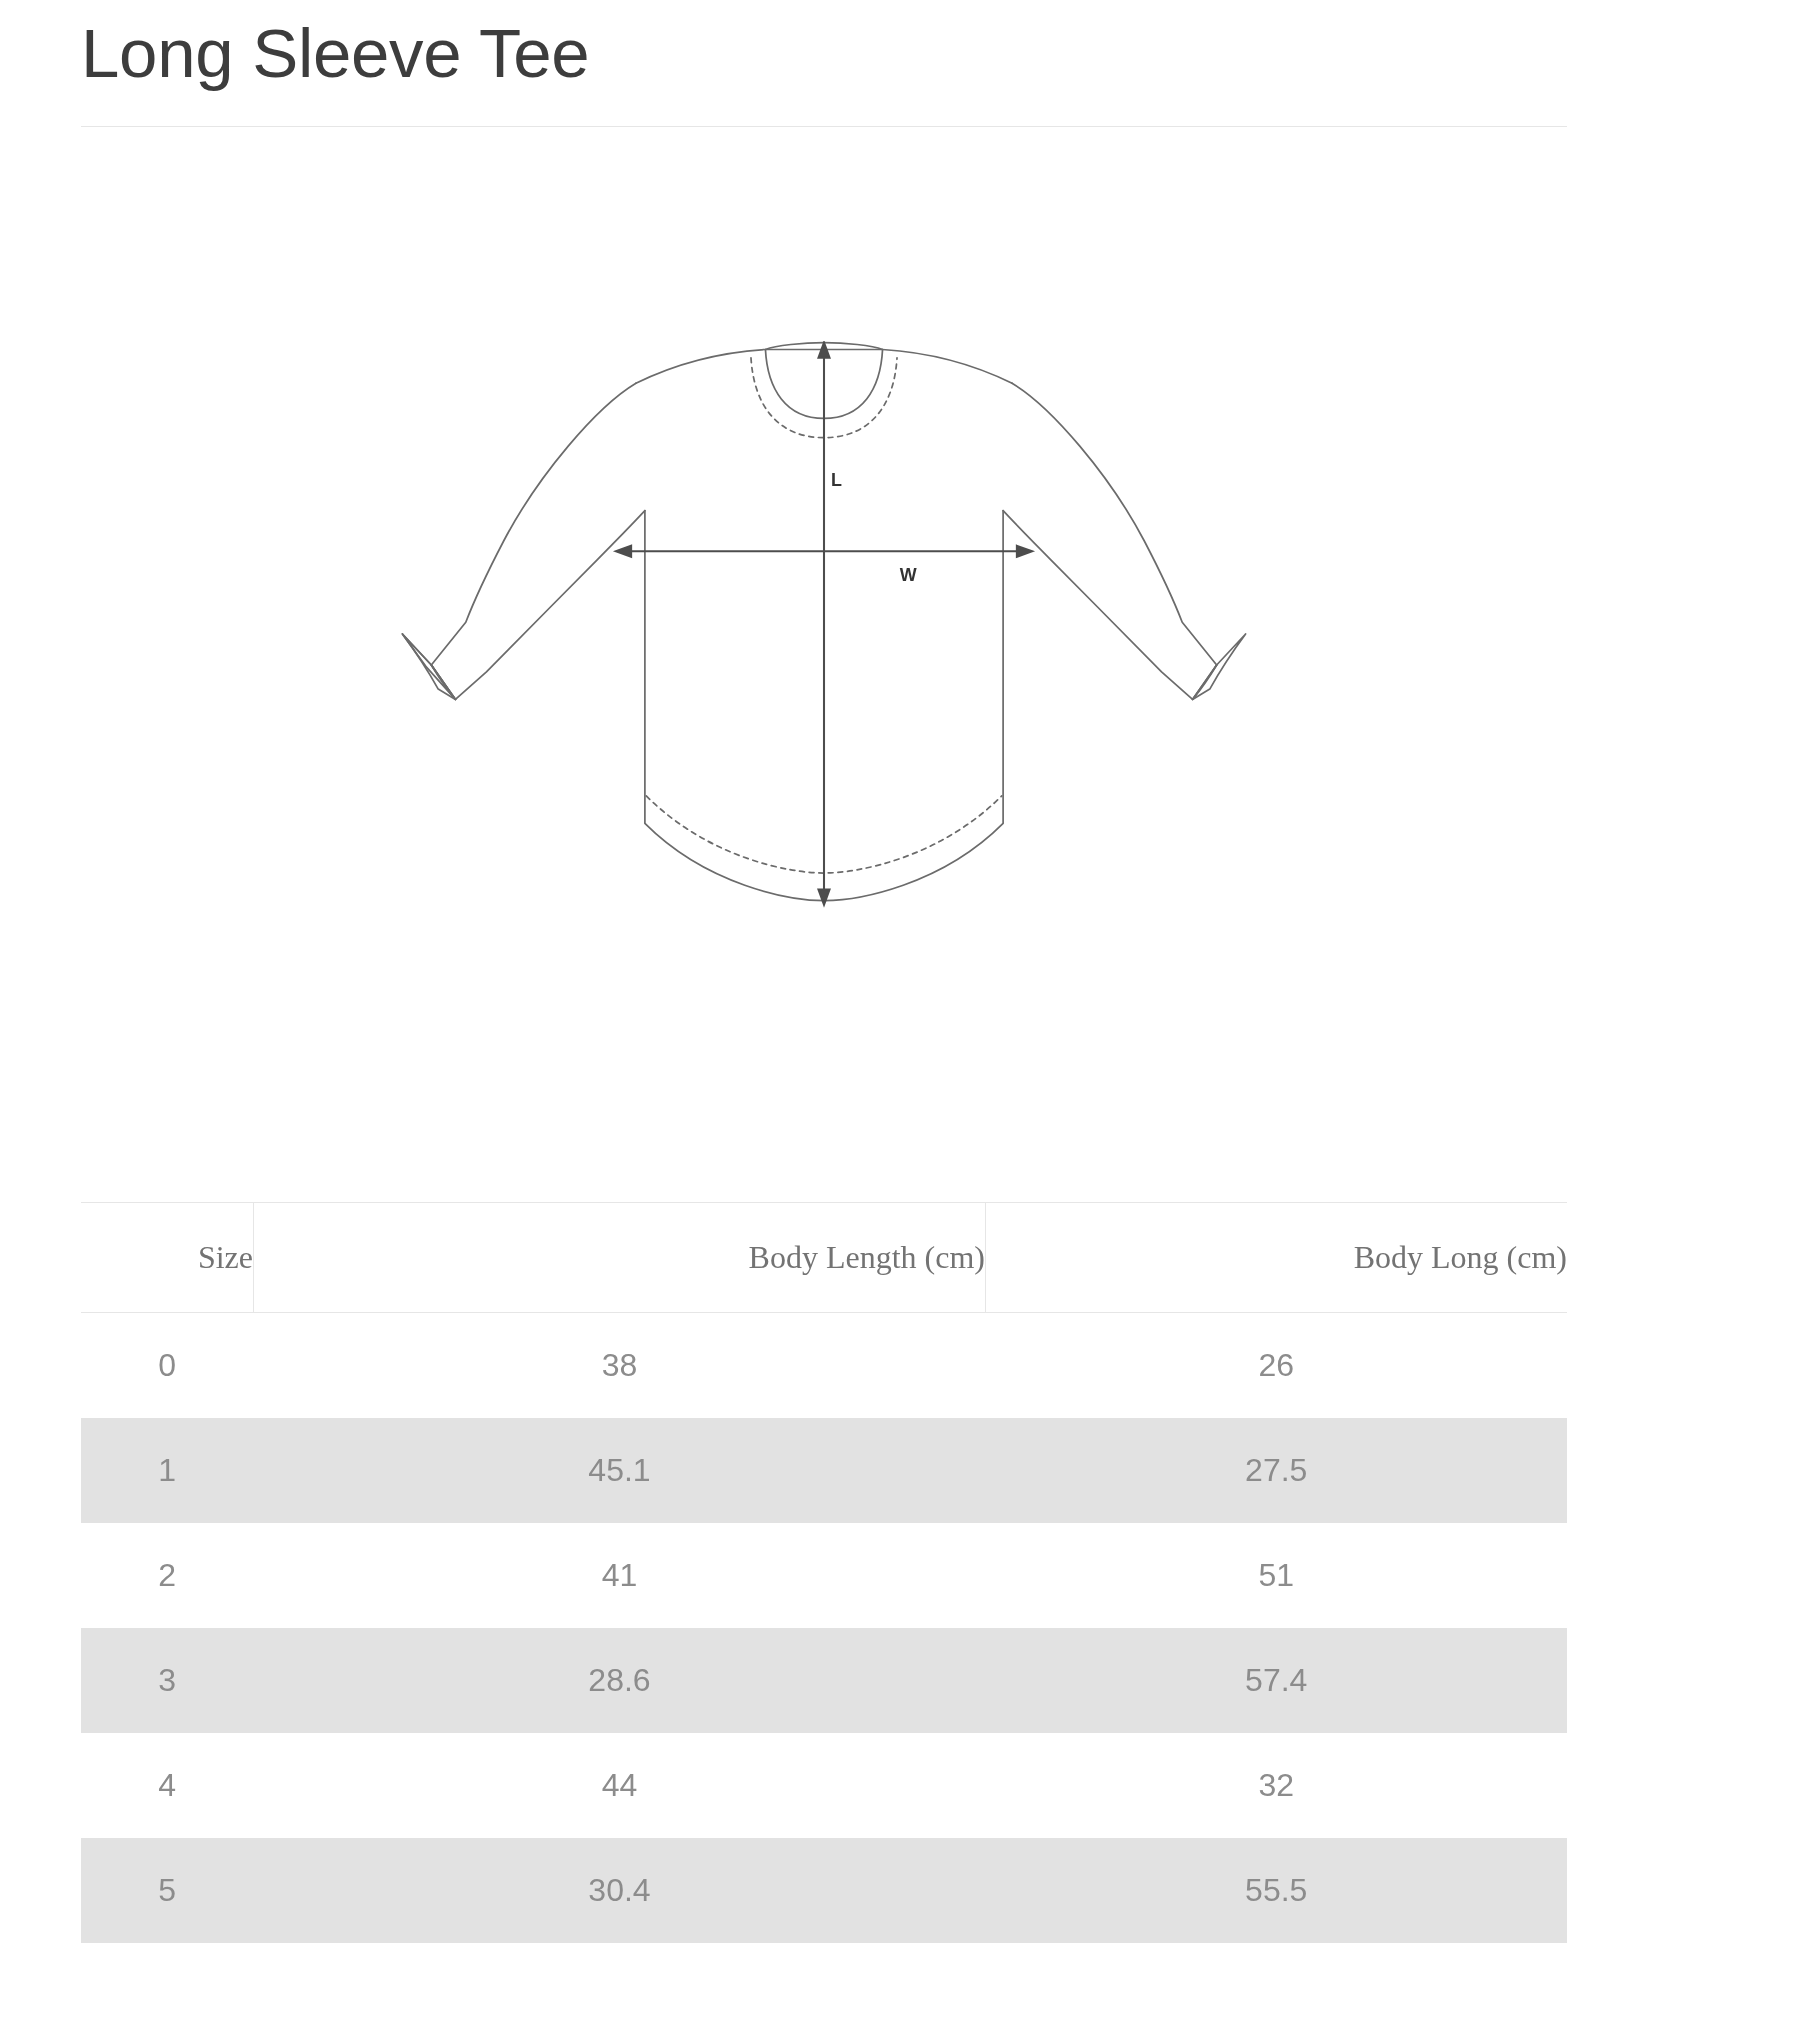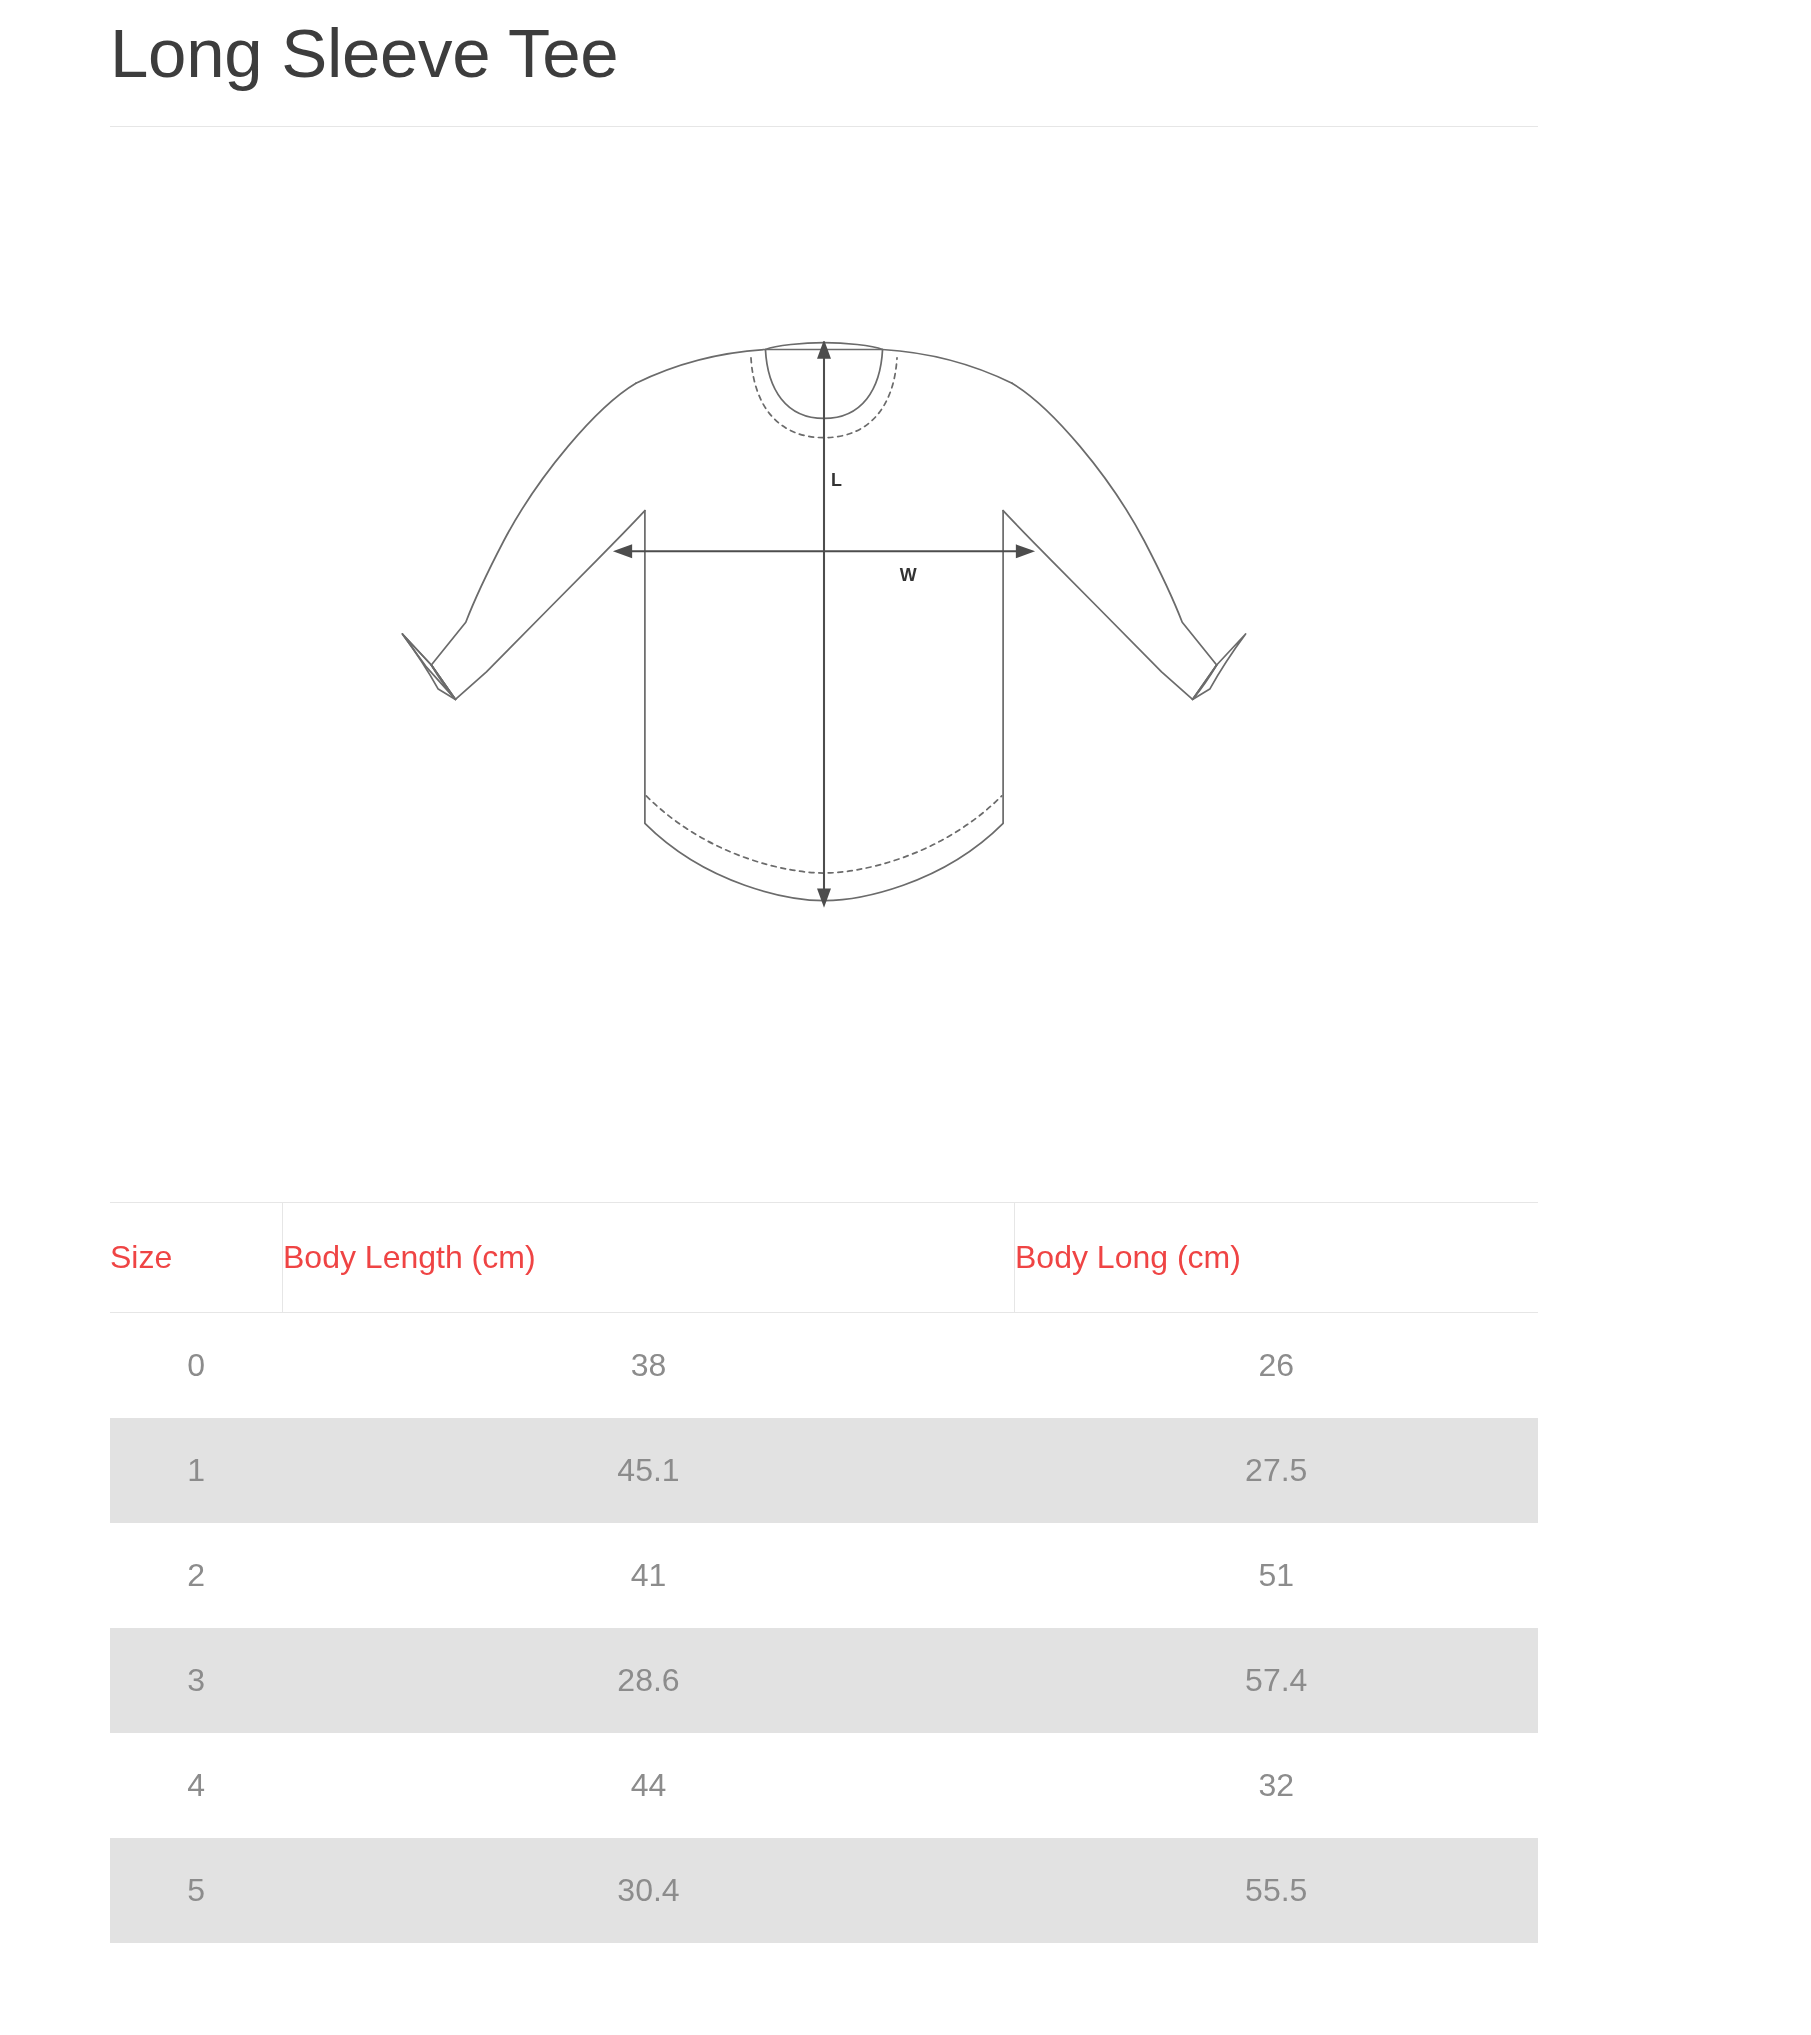--- a/index.html
+++ b/index.html
@@ -12,21 +12,21 @@
     height: 2035px;
     font-family: "Liberation Sans", sans-serif;
     color: #595959;
     overflow: hidden;
   }
   .page {
     position: relative;
     width: 1648px;
     height: 2035px;
     box-sizing: border-box;
-    padding: 0 110px;
+    padding: 0 81px;
   }
   .title {
     font-size: 69px;
     font-weight: 400;
     color: #3d3d3d;
     letter-spacing: -0.3px;
     margin: 0;
     padding: 13.8px 0 33px 0;
     line-height: 1.15;
     border-bottom: 1.4px solid #e6e6e6;
@@ -41,25 +41,26 @@
     display: block;
   }
   table.size-table {
     width: 100%;
     border-collapse: collapse;
     table-layout: fixed;
     font-size: 32px;
   }
   table.size-table thead th {
     font-weight: 400;
-    color: #ef4444;
+    color: #737373;
     padding: 36px 0 36px 0;
     border-top: 1.4px solid #e6e6e6;
     border-bottom: 1.4px solid #e6e6e6;
-    text-align: left;
+    text-align: right;
+    font-family: Liberation Serif, serif;
   }
   table.size-table thead th.col-size {
     width: 172px;
     border-right: 1.4px solid #e6e6e6;
   }
   table.size-table thead th.col-len {
     width: 731px;
     border-right: 1.4px solid #e6e6e6;
   }
   table.size-table tbody td {

